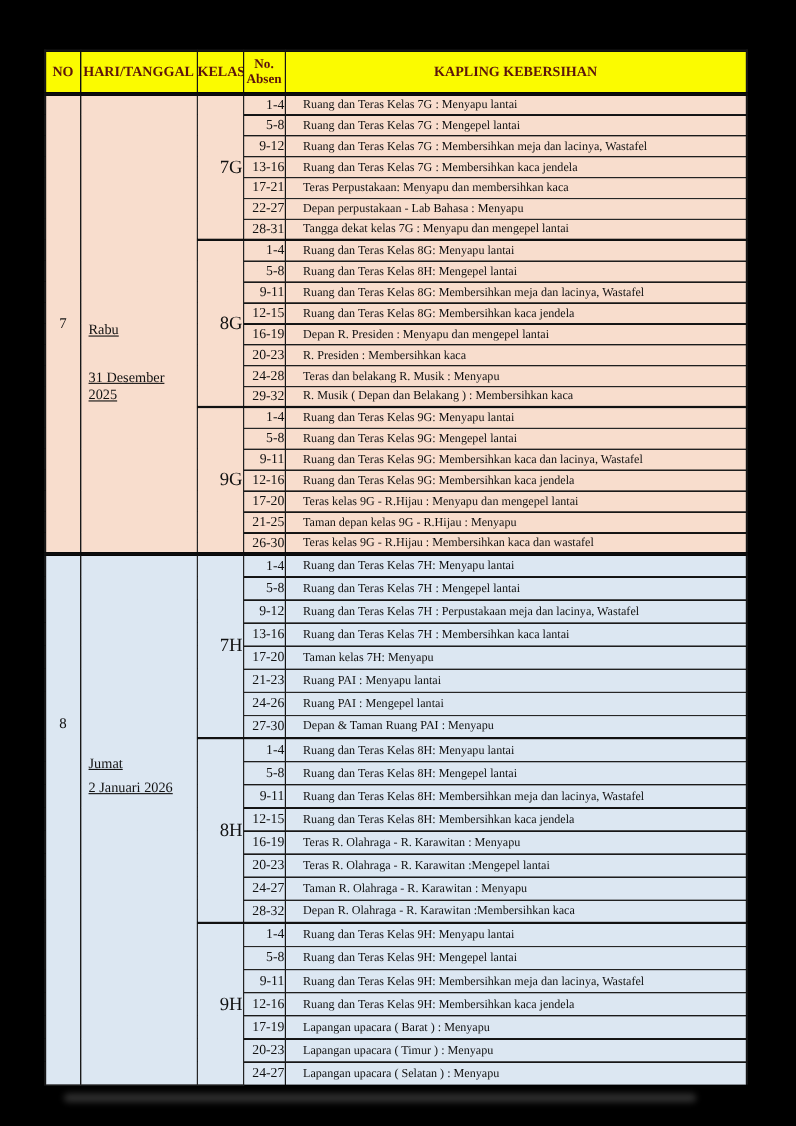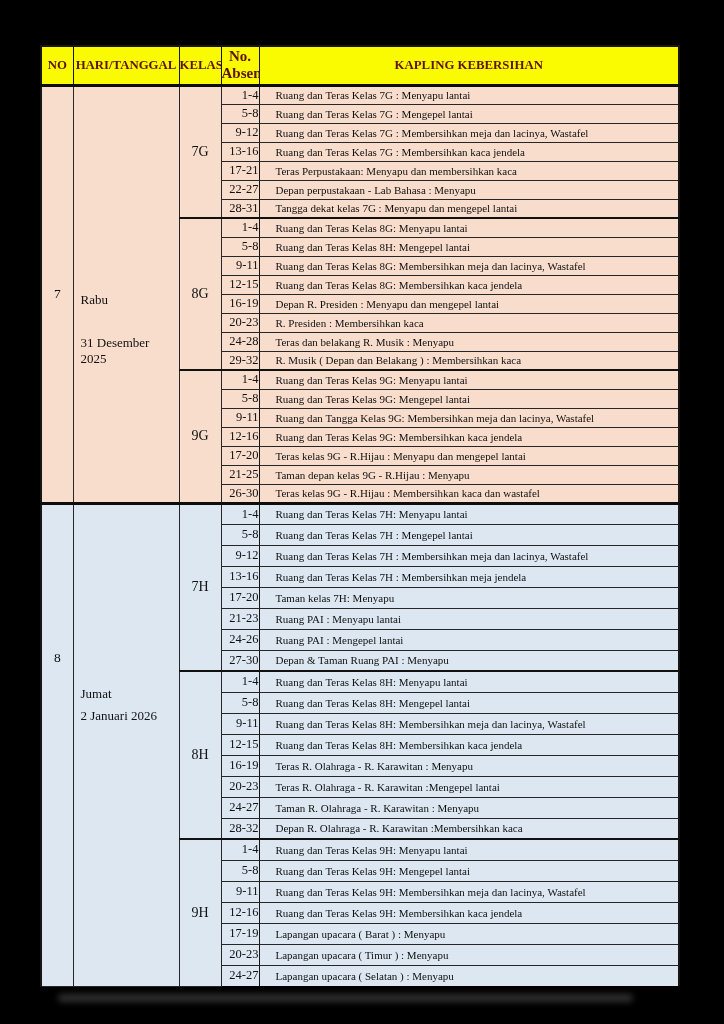--- a/index.html
+++ b/index.html
@@ -29,38 +29,38 @@
   thead th{
     background:#fbfb00;
     color:#5c140c;
     font-weight:bold;
     font-size:12.8px;
     text-align:center;
     vertical-align:middle;
     border:1.5px solid #161616;
     border-bottom:2.5px solid #161616;
   }
-  th.th-absen{white-space:normal;line-height:1.12;font-size:15px;}
+  th.th-absen{white-space:normal;line-height:1.12;font-size:12px;}
   tr.g0{height:19px;}
   tr.g1{height:21px;}
   tr.g0 td{background:#f8ddcd;}
   tr.g1 td{background:#dce7f2;}
   tr.section-start td{border-top:2.5px solid #111;}
   tr.group-start td{border-top:3px solid #0d0d0d;}
   tr.cut-row td{border-bottom:none;}
   td.no-cell{text-align:center;vertical-align:middle;font-size:13.5px;}
   td.no-cell.g1{padding-bottom:175px;}
-  td.hari-cell{vertical-align:middle;padding-left:7px;font-size:13px;white-space:normal;line-height:1.3;}
+  td.hari-cell{vertical-align:middle;padding-left:7px;font-size:13px;white-space:normal;line-height:1.3;text-decoration:underline;}
   td.hari-cell.g0{padding-top:72px;}
   td.hari-cell.g1{padding-bottom:79px;}
   td.hari-cell .day{display:block;}
   td.hari-cell.g0 .day{margin-bottom:26px;}
   td.hari-cell.g1 .day{margin-bottom:5px;}
   td.hari-cell .date{display:block;}
-  td.kelas-cell{text-align:center;vertical-align:middle;font-size:14px;border-left:1.5px solid #161616;}
+  td.kelas-cell{text-align:right;vertical-align:middle;font-size:17px;border-left:1.5px solid #161616;}
   td.absen-cell{text-align:right;font-size:12.5px;border-right:1.5px solid #161616;}
   td.task-cell{text-align:left;padding-left:16px;font-size:11px;}
   .shadow-strip{
     position:absolute;left:58px;top:994px;width:575px;height:8px;
     background:#bdbdbd;opacity:.25;border-radius:5px;filter:blur(3px);
   }
 </style>
 </head>
 <body>
 
@@ -155,21 +155,21 @@
             <td class="kelas-cell" rowspan="7">9G</td>
             <td class="absen-cell">1-4</td>
             <td class="task-cell">Ruang dan Teras Kelas 9G: Menyapu lantai</td>
           </tr>
           <tr class="g0">
             <td class="absen-cell">5-8</td>
             <td class="task-cell">Ruang dan Teras Kelas 9G: Mengepel lantai</td>
           </tr>
           <tr class="g0">
             <td class="absen-cell">9-11</td>
-            <td class="task-cell">Ruang dan Tangga Kelas 9G: Membersihkan meja dan lacinya, Wastafel</td>
+            <td class="task-cell">Ruang dan Teras Kelas 9G: Membersihkan kaca dan lacinya, Wastafel</td>
           </tr>
           <tr class="g0">
             <td class="absen-cell">12-16</td>
             <td class="task-cell">Ruang dan Teras Kelas 9G: Membersihkan kaca jendela</td>
           </tr>
           <tr class="g0">
             <td class="absen-cell">17-20</td>
             <td class="task-cell">Teras kelas 9G - R.Hijau  : Menyapu dan mengepel lantai</td>
           </tr>
           <tr class="g0">
@@ -189,25 +189,25 @@
             <td class="kelas-cell" rowspan="8">7H</td>
             <td class="absen-cell">1-4</td>
             <td class="task-cell">Ruang dan Teras Kelas 7H: Menyapu lantai</td>
           </tr>
           <tr class="g1">
             <td class="absen-cell">5-8</td>
             <td class="task-cell">Ruang dan Teras Kelas 7H : Mengepel lantai</td>
           </tr>
           <tr class="g1">
             <td class="absen-cell">9-12</td>
-            <td class="task-cell">Ruang dan Teras Kelas 7H : Membersihkan meja dan lacinya, Wastafel</td>
+            <td class="task-cell">Ruang dan Teras Kelas 7H : Perpustakaan meja dan lacinya, Wastafel</td>
           </tr>
           <tr class="g1">
             <td class="absen-cell">13-16</td>
-            <td class="task-cell">Ruang dan Teras Kelas 7H : Membersihkan meja jendela</td>
+            <td class="task-cell">Ruang dan Teras Kelas 7H : Membersihkan kaca lantai</td>
           </tr>
           <tr class="g1">
             <td class="absen-cell">17-20</td>
             <td class="task-cell">Taman kelas 7H: Menyapu</td>
           </tr>
           <tr class="g1">
             <td class="absen-cell">21-23</td>
             <td class="task-cell">Ruang PAI : Menyapu lantai</td>
           </tr>
           <tr class="g1">

